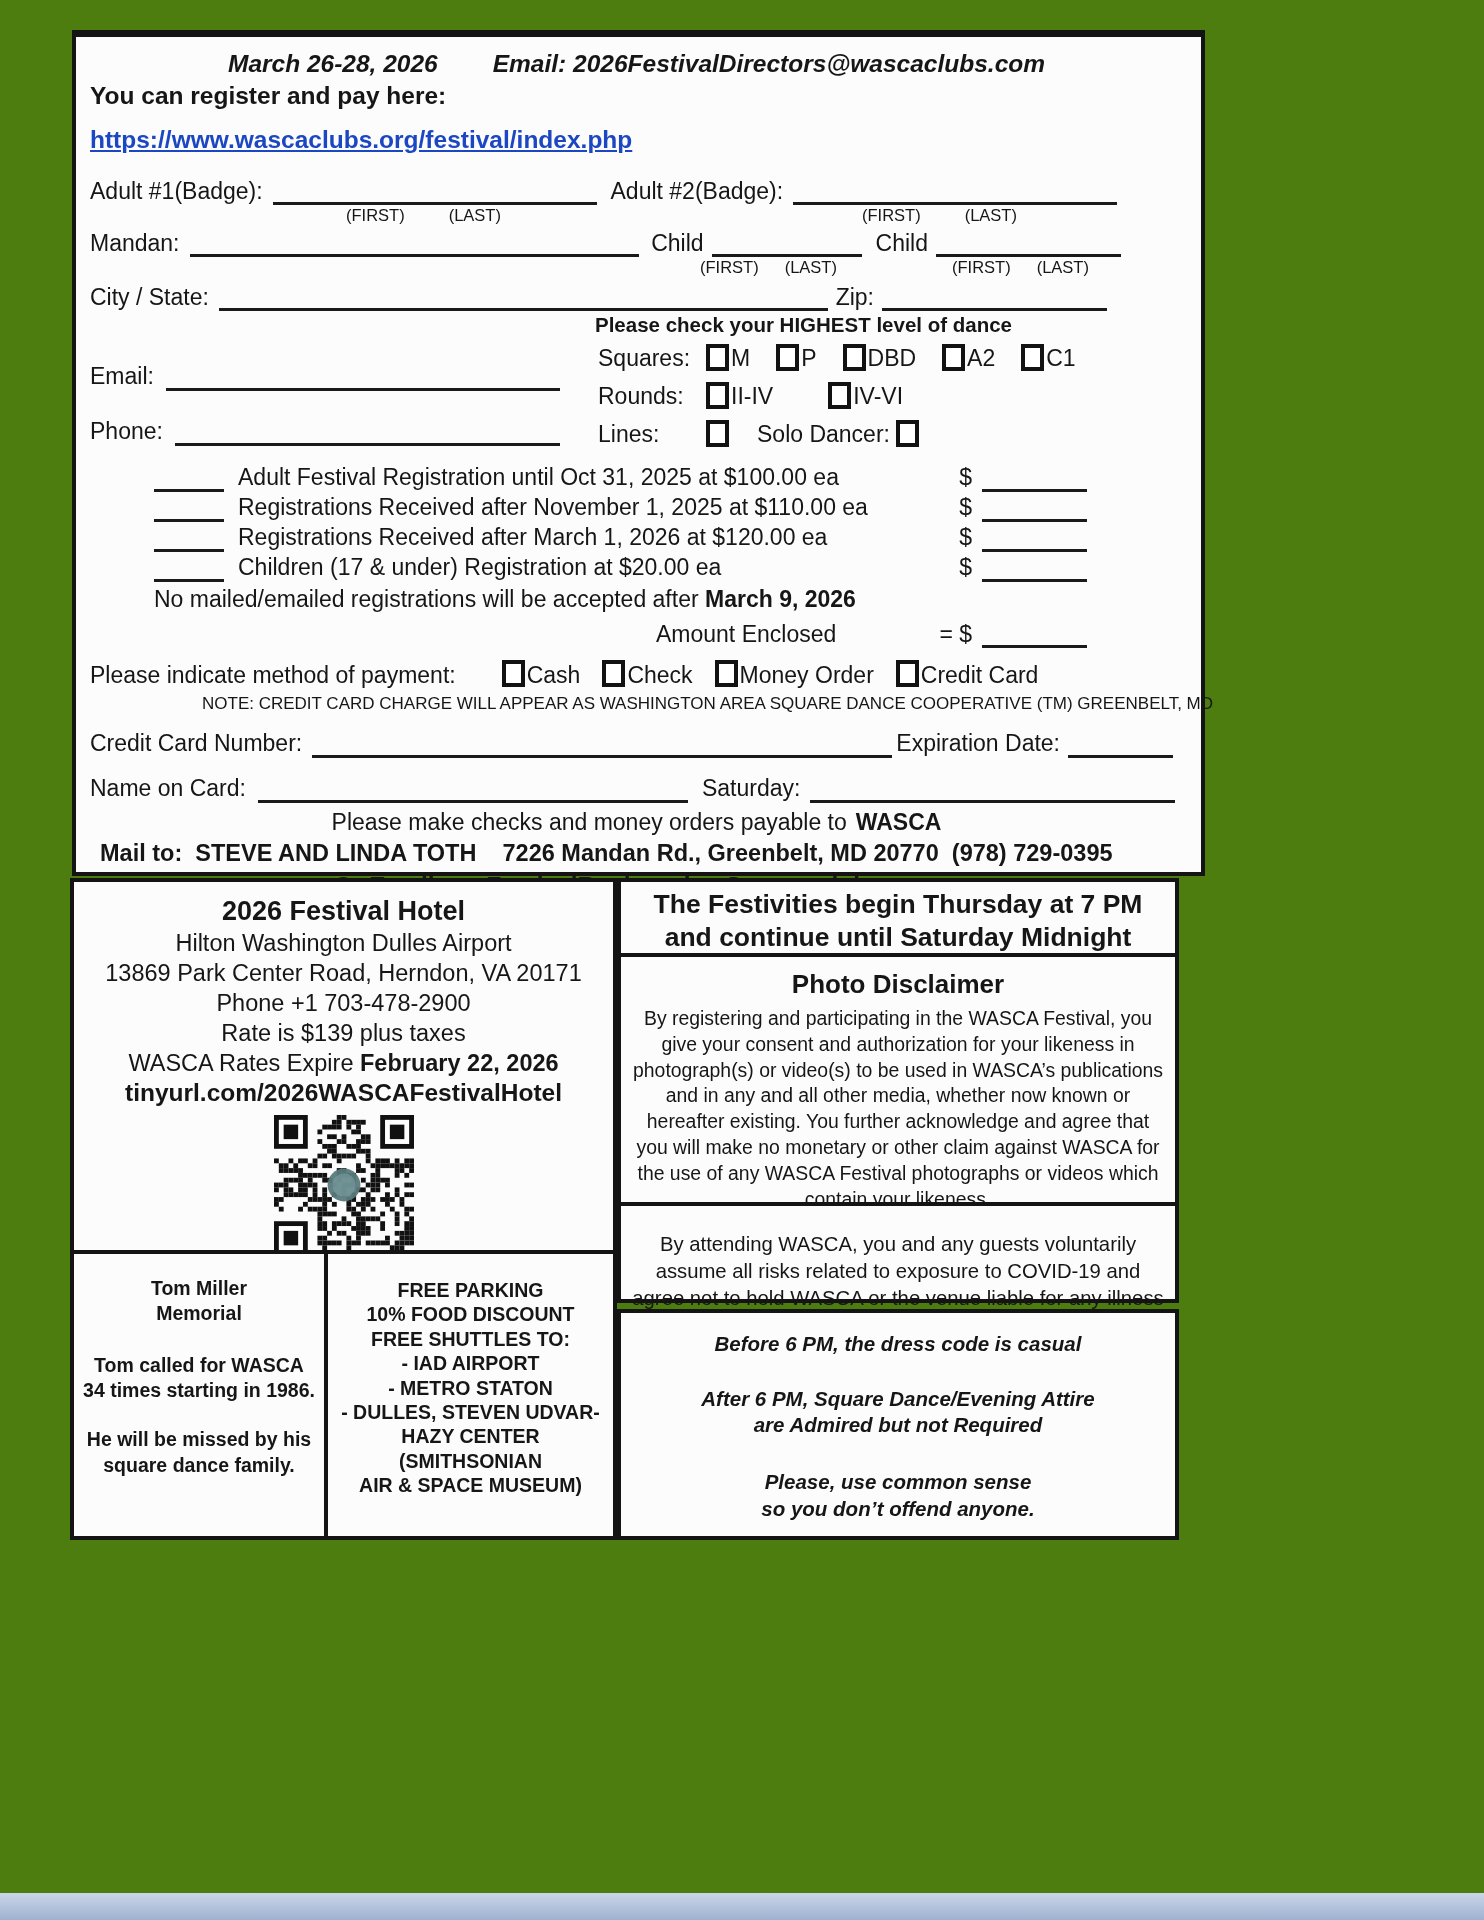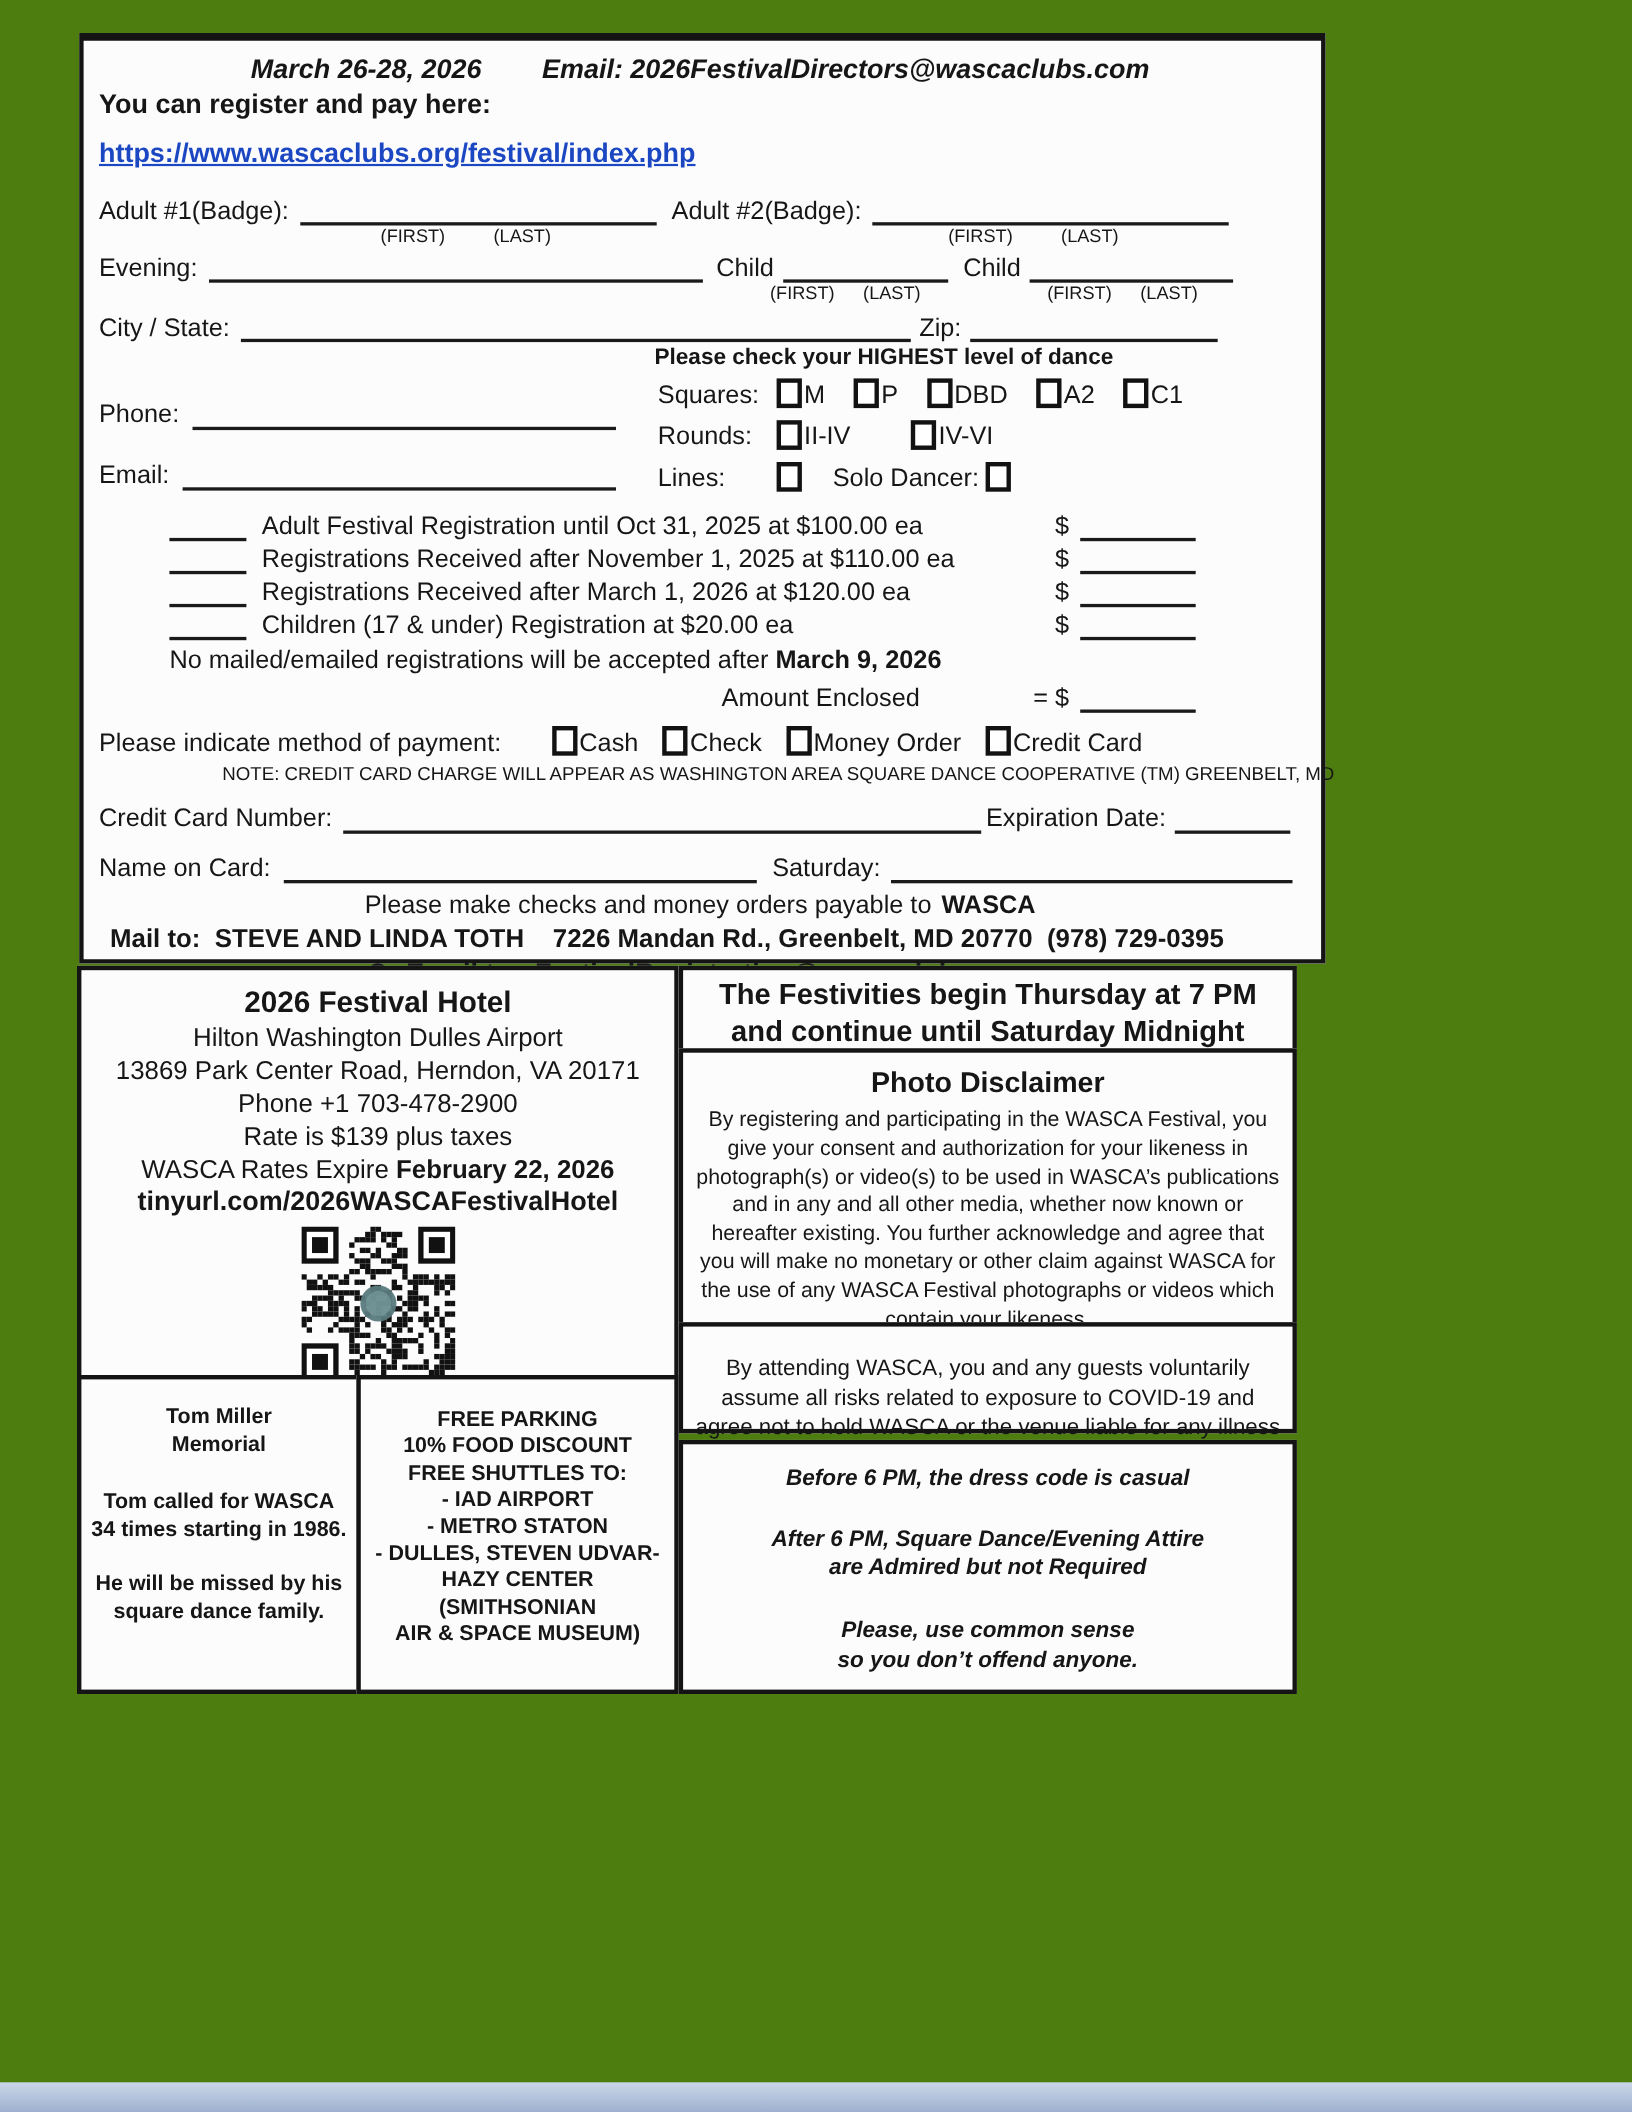--- a/index.html
+++ b/index.html
@@ -109,21 +109,21 @@
         <span>(FIRST)</span>
         <span>(LAST)</span>
       </span>
       <span class="hpair" style="left:772px;">
         <span>(FIRST)</span>
         <span>(LAST)</span>
       </span>
     </div>
 
     <div class="row" style="margin-top:2px;">
-      <span class="lbl">Evening:</span>
+      <span class="lbl">Mandan:</span>
       <span class="blank f1" style="margin-left:10px;"></span>
       <span class="lbl" style="margin-left:12px;">Child</span>
       <span class="blank" style="width:150px;margin-left:8px;"></span>
       <span class="lbl" style="margin-left:14px;">Child</span>
       <span class="blank" style="width:185px;margin-left:8px;margin-right:62px;"></span>
     </div>
     <div class="hints">
       <span class="hpair" style="left:610px;gap:26px;">
         <span>(FIRST)</span>
         <span>(LAST)</span>
@@ -139,25 +139,25 @@
       <span class="blank f1" style="margin-left:10px;"></span>
       <span class="lbl" style="margin-left:8px;">Zip:</span>
       <span class="blank" style="width:225px;margin-left:8px;margin-right:76px;"></span>
     </div>
 
     <div class="dance-hdr">Please check your HIGHEST level of dance</div>
 
     <div class="cols">
       <div class="leftcol">
         <div class="row">
-          <span class="lbl">Phone:</span>
+          <span class="lbl">Email:</span>
           <span class="blank f1" style="margin-left:12px;"></span>
         </div>
         <div class="row">
-          <span class="lbl">Email:</span>
+          <span class="lbl">Phone:</span>
           <span class="blank f1" style="margin-left:12px;"></span>
         </div>
       </div>
       <div class="rightcol">
         <div class="drow">
           <span class="dl">Squares:</span>
           <span class="opt">
               <span class="cbx"></span>
               <span class="olbl">M</span>
             </span>

